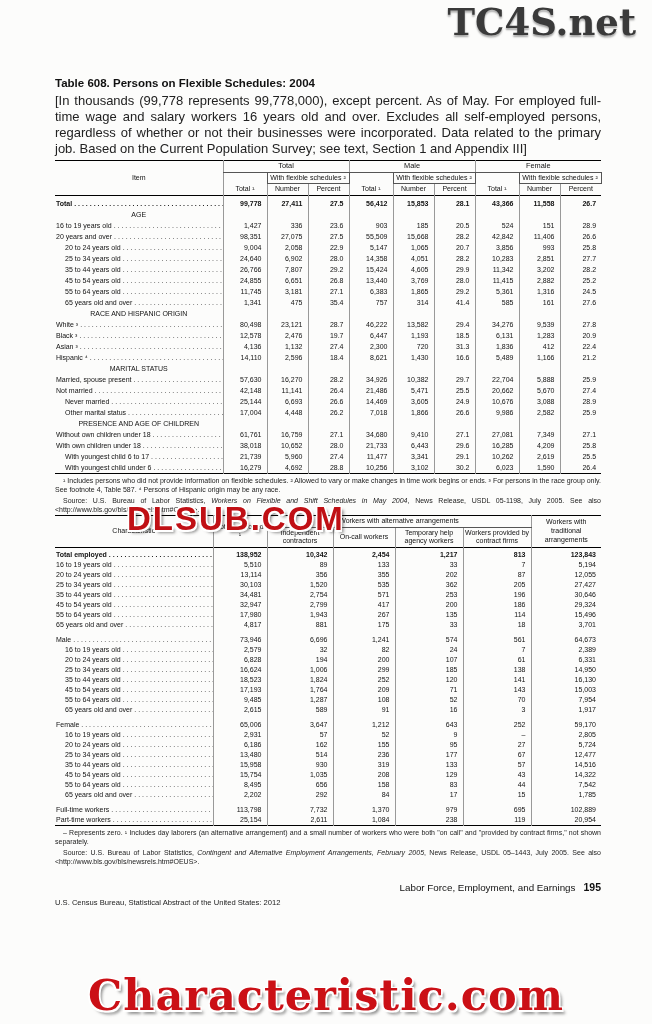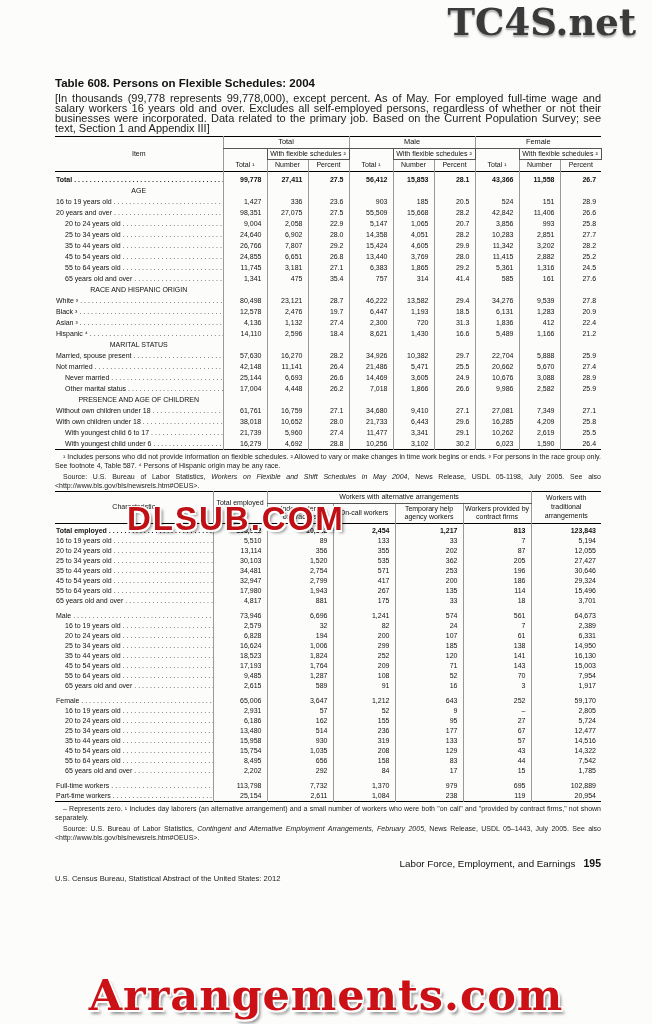--- a/index.html
+++ b/index.html
@@ -3,21 +3,21 @@
 <meta charset="utf-8">
 <style>
   *{box-sizing:border-box;}
   html,body{margin:0;padding:0;}
   body{
     width:652px;height:1024px;background:#fcfcfb;color:#111;
     font-family:"Liberation Sans",sans-serif;position:relative;overflow:hidden;
   }
   .content{position:absolute;left:55px;top:39px;width:546px;margin-top:38px;}
   .title{font-size:11.5px;font-weight:bold;margin:0 0 3px 0;line-height:13px;}
-  .intro{font-size:11px;line-height:10px;margin:0 0 3px 0;text-align:justify;color:#222;}
+  .intro{font-size:13px;line-height:16px;margin:0 0 3px 0;text-align:justify;color:#222;}
 
   table{border-collapse:collapse;width:100%;table-layout:fixed;}
   .dtable{border-top:1.6px solid #000;border-bottom:1.6px solid #000;}
   thead{border-bottom:1px solid #000;}
   th{font-weight:normal;font-size:7px;line-height:8.6px;text-align:center;vertical-align:middle;padding:1px 1px;color:#111;}
   .grp{border-bottom:1px solid #555;border-left:1px solid #999;font-size:7.4px;}
   .bl{border-left:1px solid #999;}
   .flexbox{border:1px solid #555;}
   .colh{border-left:1px solid #999;}
   .totemp,.trad,.altgrp{border-left:1px solid #999;}
@@ -61,21 +61,21 @@
     font-family:"DejaVu Serif",serif;font-weight:bold;font-size:43px;line-height:46px;
     color:#cb1016;letter-spacing:1px;
     text-shadow:-1.5px -1.5px 0 #fff,1.5px -1.5px 0 #fff,-1.5px 1.5px 0 #fff,1.5px 1.5px 0 #fff,3px 4px 3px rgba(60,60,60,.55);
   }
 </style>
 </head>
 <body>
 
 <div class="wm wm-tc4s">TC4S.net</div>
 <div class="wm wm-dlsub">DLSUB.COM</div>
-<div class="wm wm-traders">Arrangements.com</div>
+<div class="wm wm-traders">Characteristic.com</div>
 
 <div class="content">
 
   <h1 class="title">Table 608. Persons on Flexible Schedules: 2004</h1>
   <p class="intro">[In thousands (99,778 represents 99,778,000), except percent. As of May. For employed full-time wage and salary workers 16 years old and over. Excludes all self-employed persons, regardless of whether or not their businesses were incorporated. Data related to the primary job. Based on the Current Population Survey;  see text, Section 1 and Appendix III]</p>
 
   <table class="dtable t608">
     <colgroup>
       <col style="width:168px">
         <col style="width:44px">

